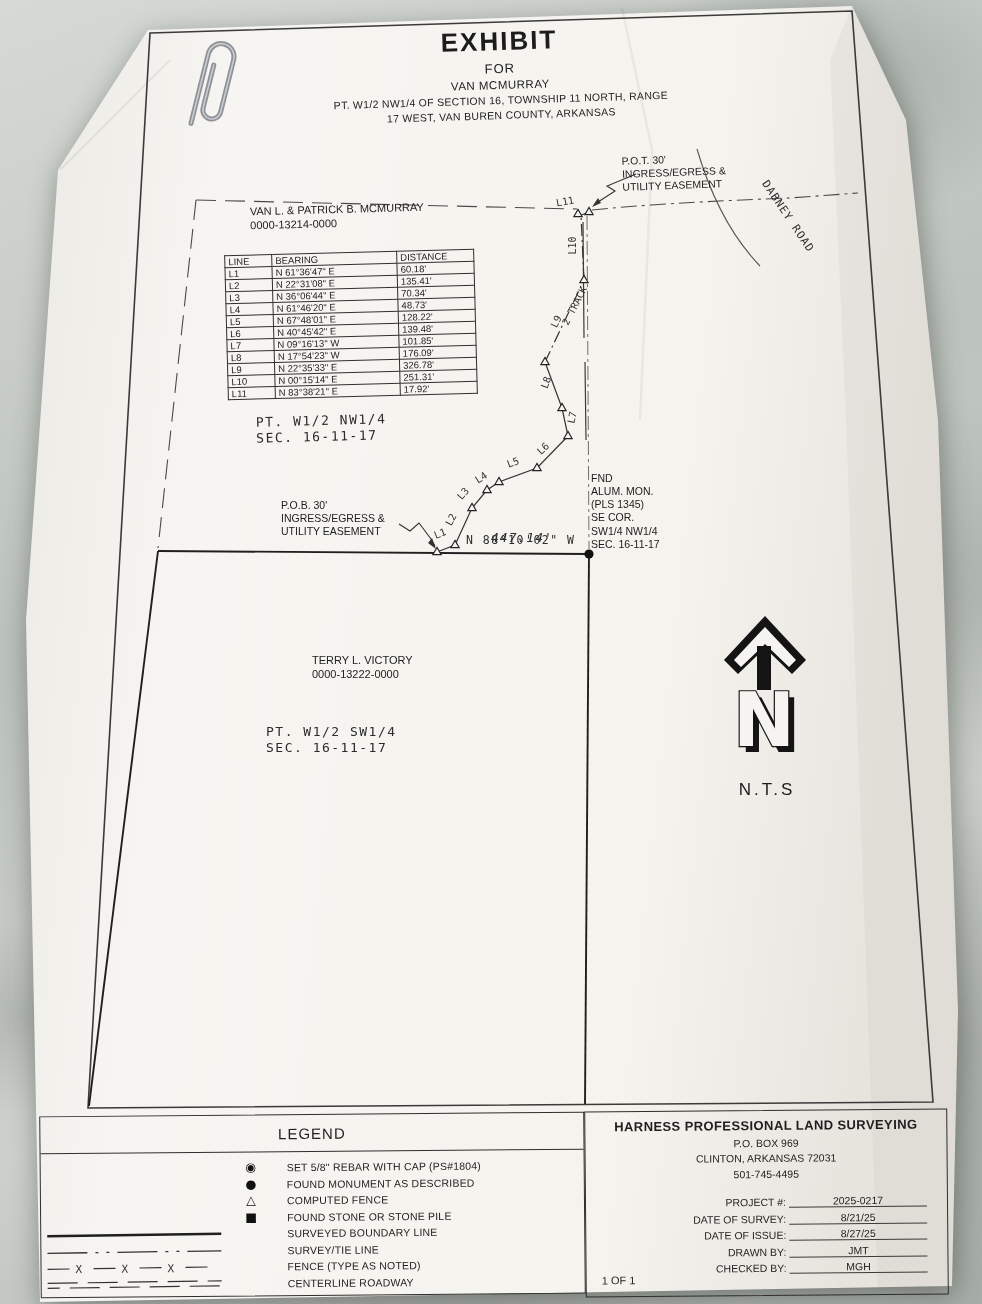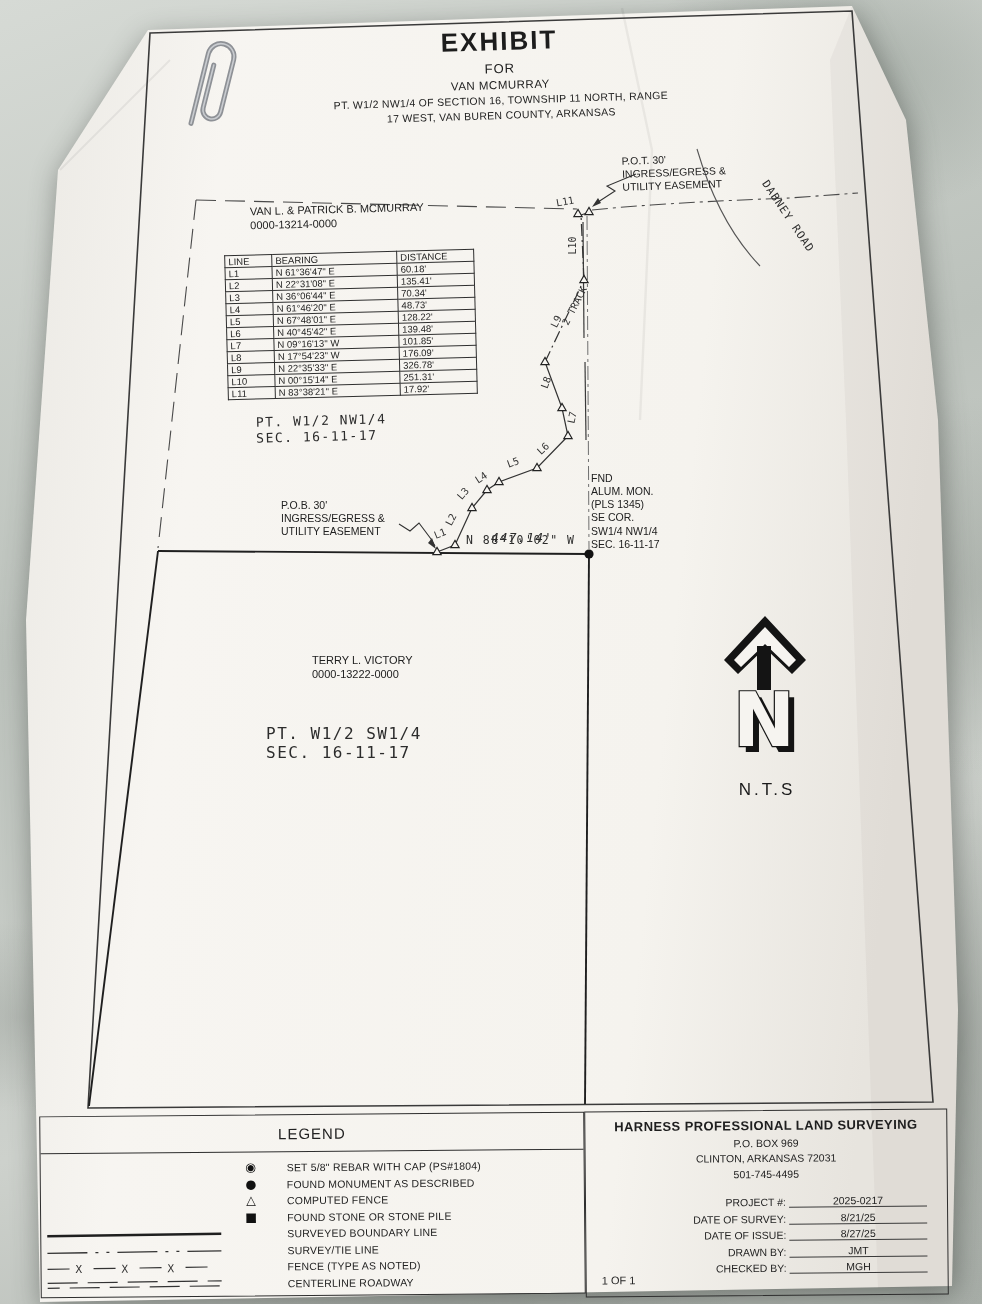--- a/index.html
+++ b/index.html
@@ -217,21 +217,21 @@
 INGRESS/EGRESS &amp;
 UTILITY EASEMENT</div>
   <div class="txt note pre" style="left:591px;top:472px;">FND
 ALUM. MON.
 (PLS 1345)
 SE COR.
 SW1/4 NW1/4
 SEC. 16-11-17</div>
   <div class="txt owner pre" style="left:312px;top:619px;margin-top:34px;">TERRY L. VICTORY
 0000-13222-0000</div>
-  <div class="txt mono cad pre" style="left:266px;top:724px;font-size:16px;line-height:1.2;">PT. W1/2 SW1/4
+  <div class="txt mono cad pre" style="left:266px;top:724px;font-size:13px;line-height:1.2;">PT. W1/2 SW1/4
 SEC. 16-11-17</div>
 
   <div class="txt mono" style="left:466px;top:533px;font-size:11.5px;letter-spacing:1.5px;">N 88°10'02" W</div>
   <div class="txt mono" style="left:491px;top:530px;font-size:13px;letter-spacing:1px;font-style:italic;">447.14'</div>
 
   <div class="txt mono" style="left:770px;top:178px;font-size:11px;letter-spacing:1px;transform:rotate(56deg);transform-origin:0 0;">DABNEY ROAD</div>
 
   <span class="lv" style="left:434px;top:528px;transform:rotate(-22deg);">L1</span>
   <span class="lv" style="left:445px;top:514px;transform:rotate(-62deg);">L2</span>
   <span class="lv" style="left:457px;top:488px;transform:rotate(-50deg);">L3</span>

